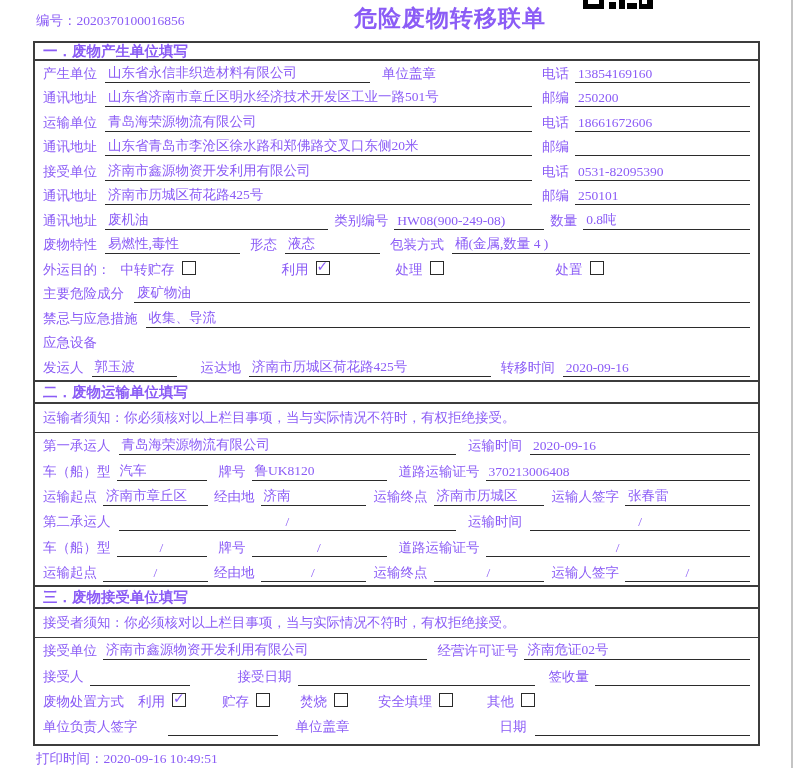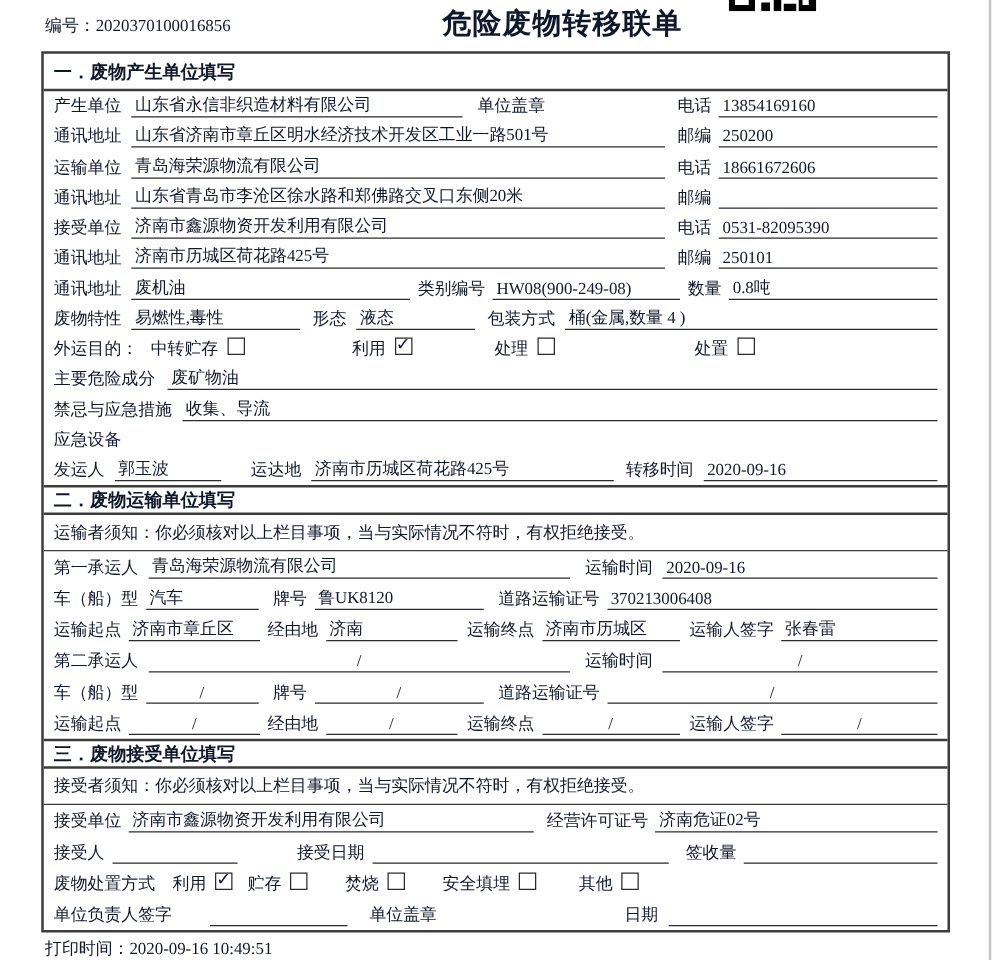--- a/index.html
+++ b/index.html
@@ -1,26 +1,26 @@
 <!DOCTYPE html>
 <html><head>
 <meta charset="utf-8">
 <style>
   html,body{margin:0;padding:0;background:#fff;}
-  .page{position:relative;width:796px;height:768px;background:#ffffff;color:#0f172a;
+  .page{position:relative;width:796px;height:768px;background:#ffffff;color:#8b5cf6;
         font-family:"Liberation Serif","DejaVu Serif",serif;font-size:13.5px;overflow:hidden;}
   .doc-no{position:absolute;left:36px;top:12px;white-space:nowrap;}
   .title{position:absolute;left:330px;top:3px;font-family:"Liberation Sans","DejaVu Sans",sans-serif;
          font-weight:bold;font-size:23px;letter-spacing:1px;white-space:nowrap;margin-left:24px;}
   .qr{position:absolute;left:583px;top:0;}
   .edge-line{position:absolute;right:3px;top:0;width:2px;height:768px;background:#c4c4c4;}
   .sheet{position:absolute;left:33px;top:41px;width:727px;height:705px;border:2px solid #3c3c3c;
          box-sizing:border-box;display:flex;flex-direction:column;background:#fff;}
   .sec-head{font-family:"Liberation Sans","DejaVu Sans",sans-serif;font-weight:bold;font-size:14.5px;
-            border-bottom:2px solid #3c3c3c;height:30px;box-sizing:border-box;display:flex;
+            border-bottom:2px solid #3c3c3c;height:18px;box-sizing:border-box;display:flex;
             align-items:center;padding:0 8px;flex-shrink:0;}
   .sec-head.bt{border-top:2px solid #3c3c3c;height:24px;}
   .notice{height:29px;border-bottom:1px solid #3c3c3c;display:flex;align-items:center;
           padding:0 8px;box-sizing:border-box;flex-shrink:0;}
   .body{display:flex;flex-direction:column;}
   .body-s1{height:319px;}
   .body-s2{height:152px;}
   .body-s3{height:101px;}
   .row{flex:1;display:flex;align-items:flex-end;padding:0 8px 3px 8px;box-sizing:border-box;}
   .lbl{flex-shrink:0;white-space:nowrap;}
@@ -261,21 +261,21 @@
         <span class="lbl" style="margin-left:14px;">签收量</span>
         <span class="fill ml6" style="width:155px;"></span>
       </div>
 
       <div class="row">
         <span class="lbl">废物处置方式</span>
         <span class="opt" style="margin-left:14px;">
           <span class="lbl">利用</span>
           <span class="box checked"></span>
         </span>
-        <span class="opt" style="margin-left:12px;">
+        <span class="opt" style="margin-left:36px;">
           <span class="lbl">贮存</span>
           <span class="box"></span>
         </span>
         <span class="opt" style="margin-left:30px;">
           <span class="lbl">焚烧</span>
           <span class="box"></span>
         </span>
         <span class="opt" style="margin-left:30px;">
           <span class="lbl">安全填埋</span>
           <span class="box"></span>

